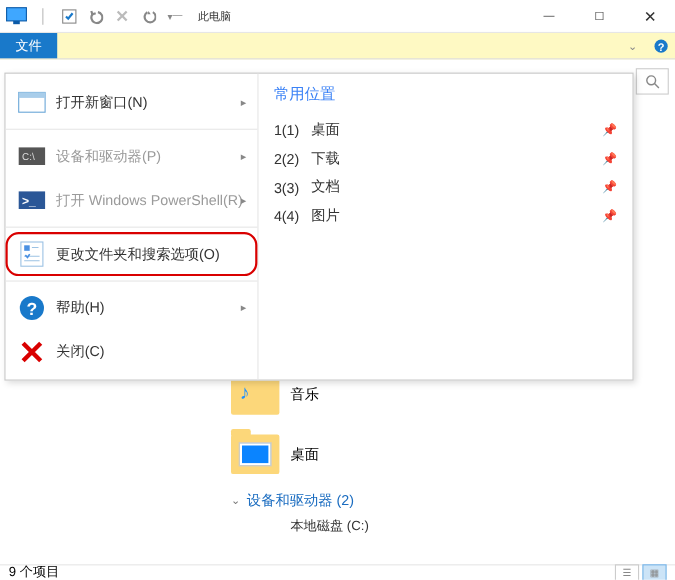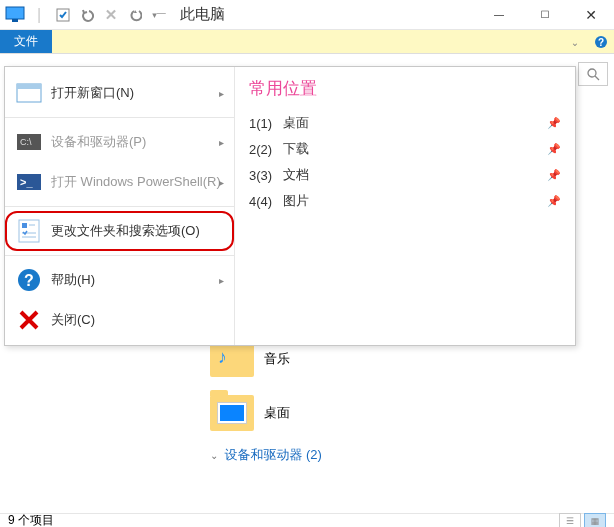--- a/index.html
+++ b/index.html
@@ -1,21 +1,21 @@
 <!DOCTYPE html>
 <html><head>
 <meta charset="utf-8">
 <style>
 * { box-sizing: border-box; margin: 0; padding: 0; font-family: "Microsoft YaHei", "Segoe UI", sans-serif; }
 body { width: 614px; height: 527px; overflow: hidden; background: #fff; position: relative; }
 
 .titlebar { height: 30px; background: #fff; display: flex; align-items: center; border-bottom: 1px solid #e6e6e6; }
 .titlebar .left { display: flex; align-items: center; gap: 2px; padding-left: 4px; }
 .qat-icon { width: 22px; height: 22px; display: flex; align-items: center; justify-content: center; }
-.titlebar .title { font-size: 15px; color: #333; margin-left: 8px; }
+.titlebar .title { font-size: 10px; color: #333; margin-left: 8px; }
 .titlebar .spacer { flex: 1; }
 .win-buttons { display: flex; }
 .win-btn { width: 46px; height: 30px; display: flex; align-items: center; justify-content: center; font-size: 10px; color: #333; }
 .win-btn.close { font-size: 14px; }
 
 .ribbon-tabs { height: 24px; background: #fef9c3; display: flex; align-items: stretch; border-bottom: 1px solid #ddd; position: relative; }
 .tab-file { background: #1979ca; color: #fff; padding: 0 14px; display: flex; align-items: center; font-size: 12px; }
 .ribbon-right { position: absolute; right: 0; top: 0; display: flex; height: 24px; }
 .ribbon-icon { width: 26px; display: flex; align-items: center; justify-content: center; color: #1979ca; }
 
@@ -26,21 +26,21 @@
 .file-menu { position: absolute; left: 4px; top: 66px; width: 572px; height: 280px; background: #fff; border: 1px solid #c7c7c7; box-shadow: 2px 2px 6px rgba(0,0,0,0.15); display: flex; z-index: 50; }
 .file-menu .left-col { width: 230px; border-right: 1px solid #e6e6e6; padding: 6px 0; }
 .file-menu .right-col { flex: 1; padding: 10px 14px; }
 .menu-item { display: flex; align-items: center; height: 40px; padding: 0 10px; font-size: 13px; color: #333; position: relative; }
 .menu-item.disabled { color: #9a9a9a; }
 .menu-item .mi-icon { width: 28px; height: 28px; display: flex; align-items: center; justify-content: center; margin-right: 8px; }
 .menu-item .chev { position: absolute; right: 10px; color: #888; font-size: 10px; }
 .menu-item.highlight { outline: 2px solid #d90000; outline-offset: -2px; border-radius: 12px; }
 .menu-sep { height: 1px; background: #e6e6e6; margin: 4px 0; }
 
-.freq-title { font-size: 17px; color: #ec4899; margin-bottom: 10px; font-family: Liberation Serif, serif; }
+.freq-title { font-size: 14px; color: #3b82f6; margin-bottom: 10px; font-family: Liberation Serif, serif; }
 .freq-item { display: flex; align-items: center; height: 26px; font-size: 13px; color: #333; }
 .freq-item .num { width: 34px; }
 .freq-item .pin { margin-left: auto; color: #888; font-size: 11px; }
 
 
 .main { position: absolute; left: 0; right: 0; top: 334px; bottom: 22px; padding-left: 210px; overflow: hidden; }
 .folder-row { display: flex; align-items: center; height: 50px; gap: 10px; margin-bottom: 4px; }
 .folder-icon { width: 44px; height: 36px; background: #fcd77a; border-radius: 2px; position: relative; }
 .folder-icon::before { content: ""; position: absolute; top: -5px; left: 0; width: 18px; height: 6px; background: #fcd77a; border-radius: 2px 2px 0 0; }
 .folder-label { font-size: 13px; }
@@ -222,20 +222,21 @@
   <div class="folder-row">
     <div class="folder-icon" style="display:flex;align-items:center;justify-content:center">
         <div class="desktop-blue"></div>
       </div>
     <span class="folder-label">桌面</span>
   </div>
   <div class="group-heading">
     <span class="chev-down">⌄</span>
     <span>设备和驱动器 (2)</span>
   </div>
+  <div class="drive-label">本地磁盘 (C:)</div>
 </div>
 
 <div class="statusbar">
   <span>9 个项目</span>
   <div class="spacer"></div>
   <div class="view-toggle">☰</div>
   <div class="view-toggle active">▦</div>
 </div>
 
 </body></html>

